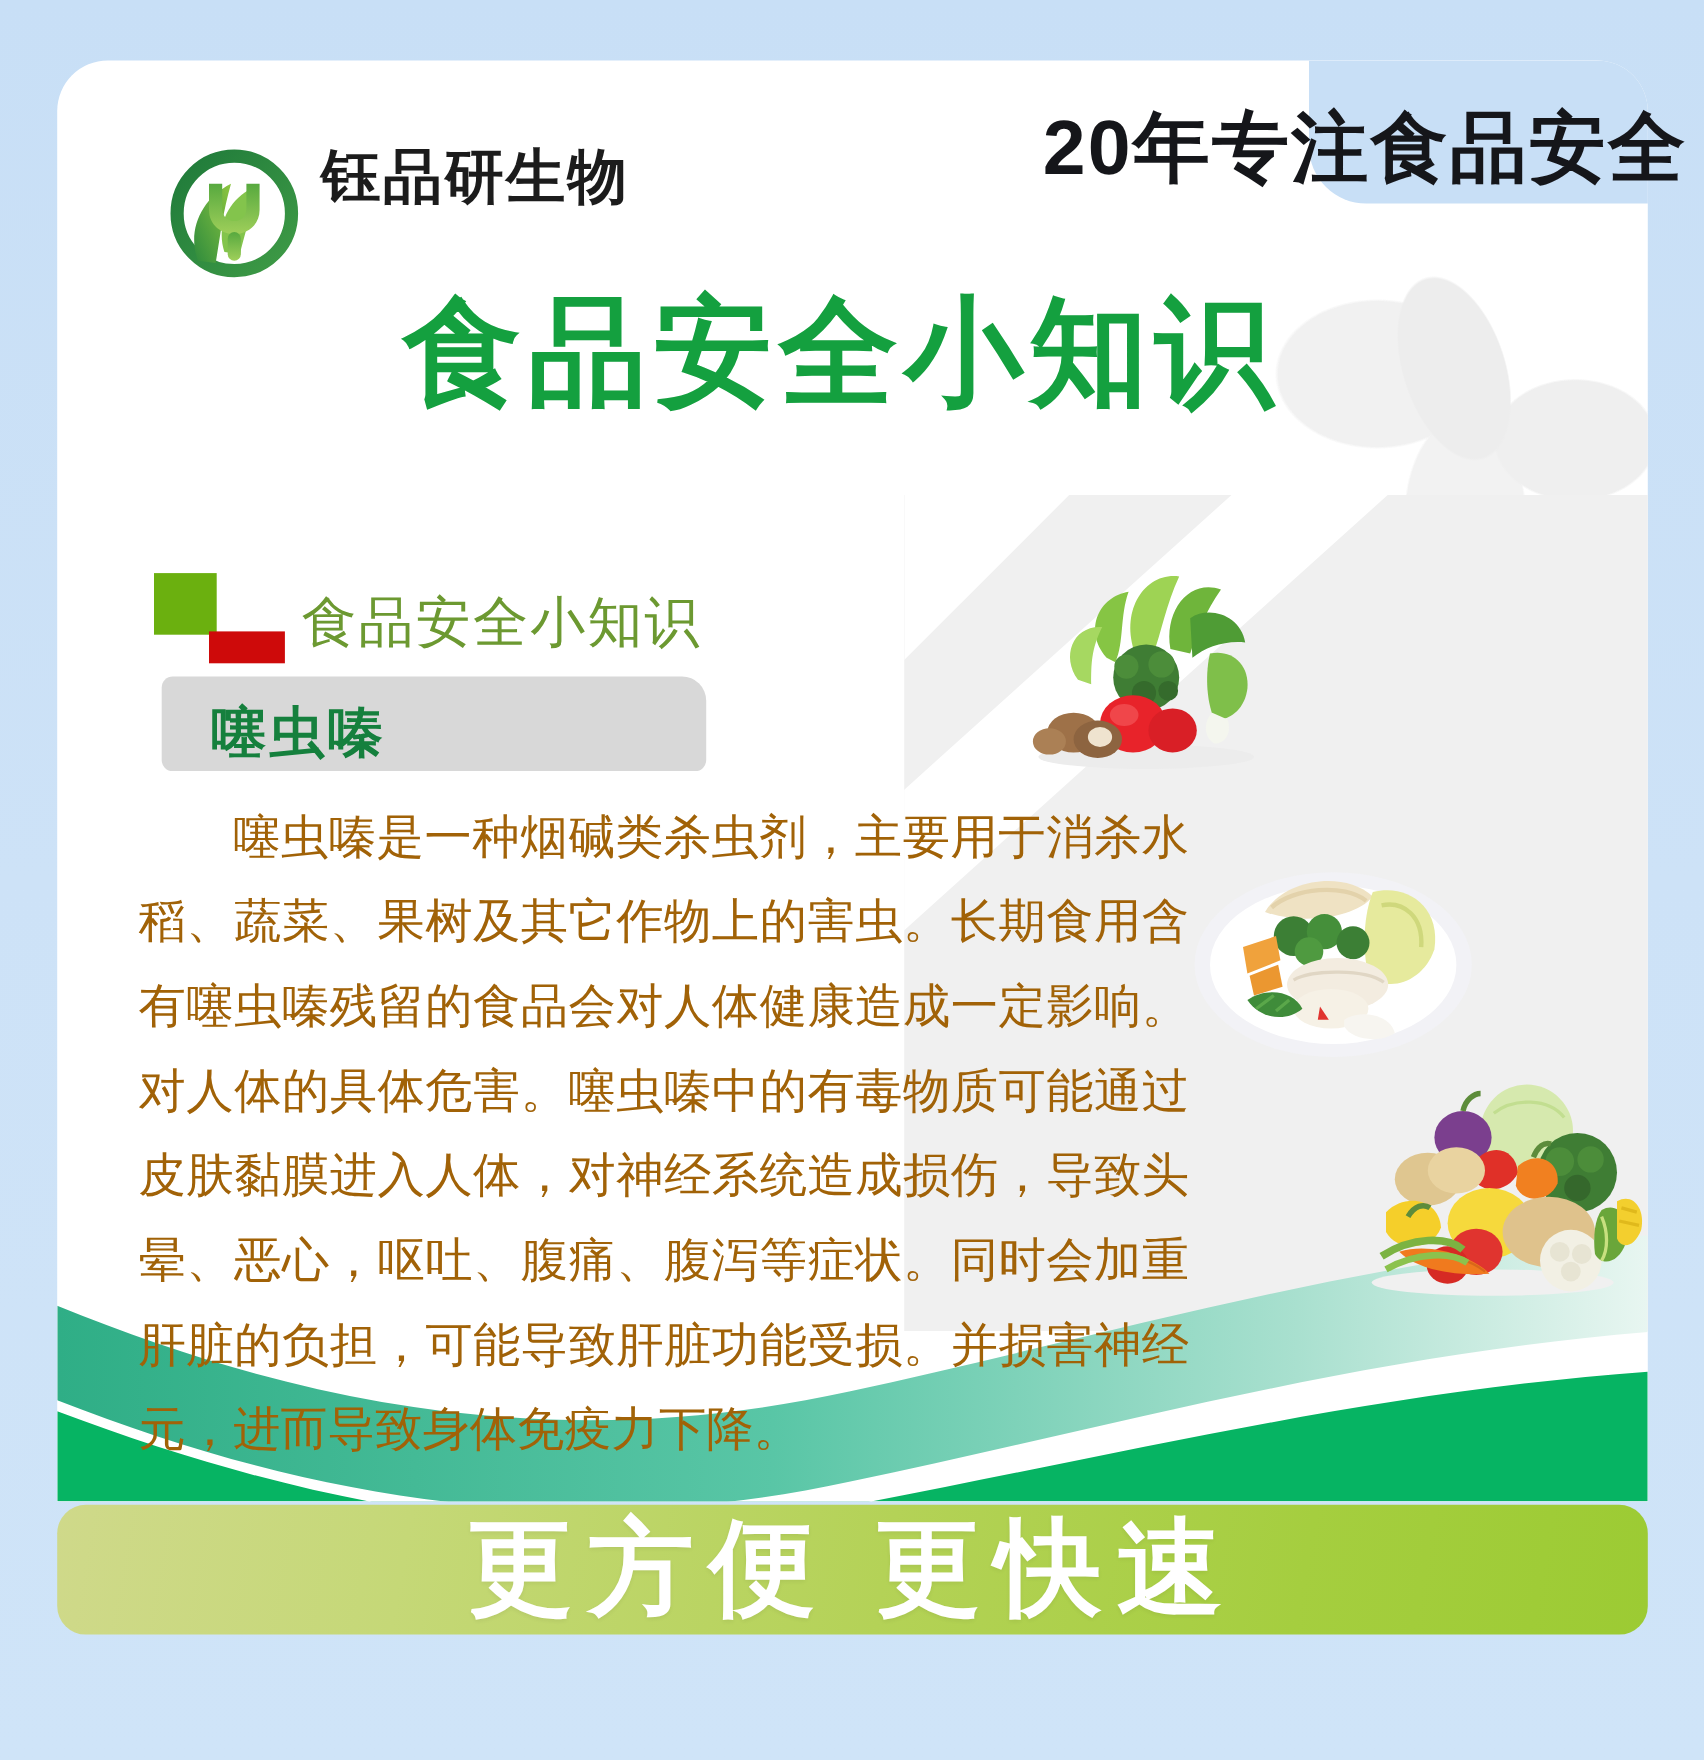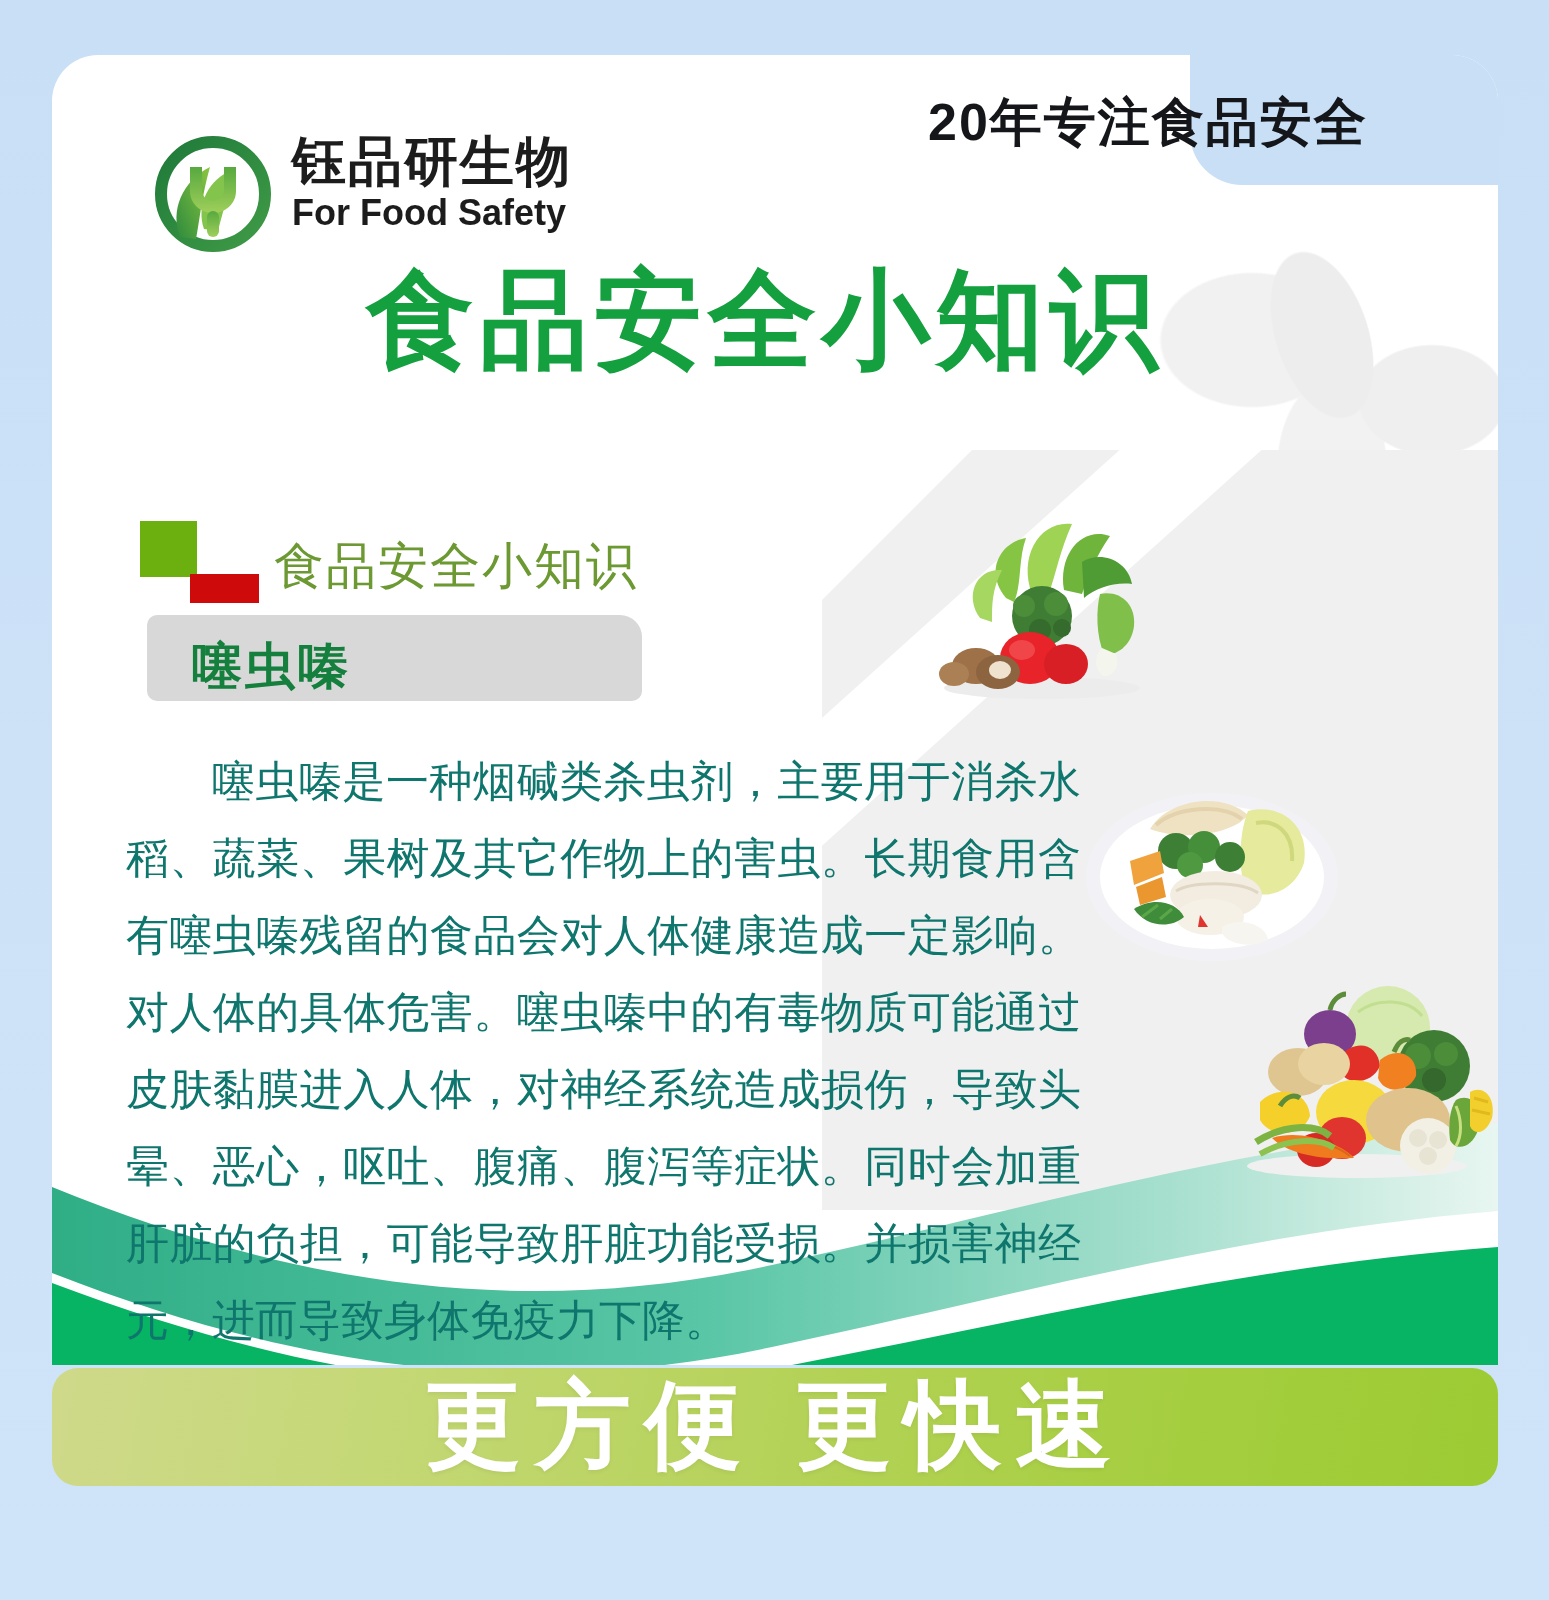--- a/index.html
+++ b/index.html
@@ -47,22 +47,22 @@
     font-size:54px; font-weight:bold; color:#1c1c1c; letter-spacing:2px;
     line-height:1.05;
   }
   .logo-text-en{
     font-size:36px; font-weight:bold; color:#1c1c1c; letter-spacing:0px;
     line-height:1.15; margin-top:2px;
   }
 
   
   .tagline{
-    position:absolute; left:928px; top:88px;
-    font-size:52px; font-weight:bold; color:#15161a; letter-spacing:2px;
+    position:absolute; left:948px; top:88px;
+    font-size:70px; font-weight:bold; color:#15161a; letter-spacing:2px;
     white-space:nowrap;
   }
 
   
   .main-title{
     position:absolute; left:366px; top:248px;
     font-size:108px; font-weight:bold; color:#14a03f;
     letter-spacing:6px; white-space:nowrap;
     font-family:"DejaVu Sans","Liberation Sans",sans-serif;
   }
@@ -103,22 +103,22 @@
     background:#d8d8d8; border-radius:10px 22px 10px 10px;
   }
   .chip-label{
     position:absolute; left:140px; top:578px;
     font-size:50px; font-weight:bold; color:#15803d; letter-spacing:3px;
     white-space:nowrap;
   }
 
   
   .body-text{
-    position:absolute; left:74px; top:688px; width:955px;
-    font-size:43px; line-height:77px; color:#0f766e;
+    position:absolute; left:74px; top:668px; width:955px;
+    font-size:43px; line-height:77px; color:#a16207;
     text-align:justify; text-indent:86px;
     font-family:"DejaVu Sans","Liberation Sans",sans-serif;
     letter-spacing:0px;
   }
 
   
   .photo{ position:absolute; }
   .photo svg{ display:block; }
   #photo-veg-basket{ left:862px; top:443px; width:260px; height:205px; }
   #photo-veg-plate { left:1020px; top:712px; width:280px; height:200px; }
@@ -187,21 +187,20 @@
           <circle cx="61" cy="61" r="52" fill="none" stroke="url(#ringG)" stroke-width="12"></circle>
           <path d="M28,104 C18,78 30,48 58,34 C50,62 48,84 44,106 Z" fill="url(#leafG)"></path>
           <path d="M52,96 C44,72 56,46 82,36 C76,62 70,82 66,98 Z" fill="#7cc142" opacity=".95"></path>
           <path d="M38,34 L38,58 C38,72 50,80 61,80 C72,80 84,72 84,58 L84,34
                    L72,34 L72,56 C72,64 67,68 61,68 C55,68 50,64 50,56 L50,34 Z" fill="url(#yG)"></path>
           <rect x="55" y="78" width="12" height="26" rx="6" fill="url(#yG)"></rect>
         </svg>
       </div>
       <div>
         <div class="logo-text-cn">钰品研生物</div>
-        <div class="logo-text-en">For Food Safety</div>
       </div>
     </div>
 
     <div class="sq-green"></div>
     <div class="sq-red"></div>
     <div class="section-title">食品安全小知识</div>
 
     <div class="chip"></div>
     <div class="chip-label">噻虫嗪</div>
 

